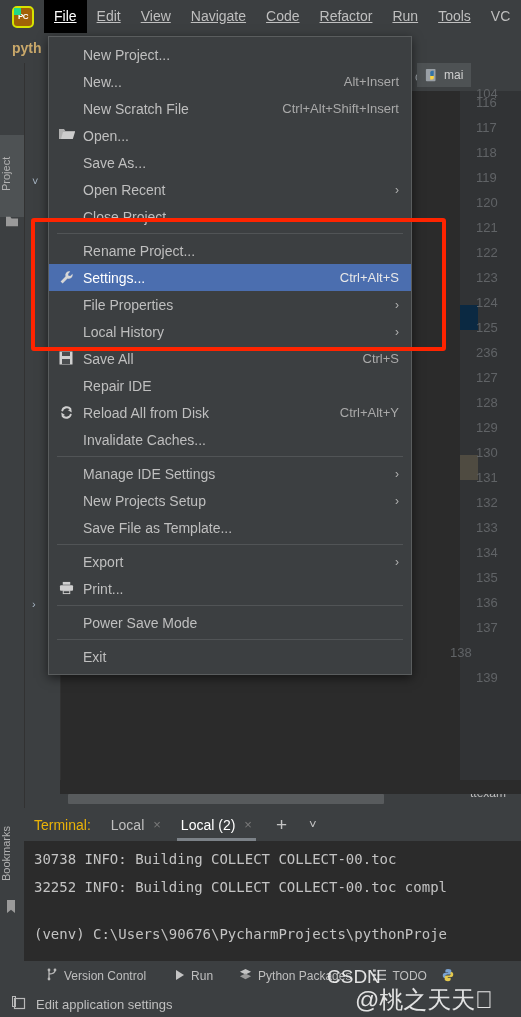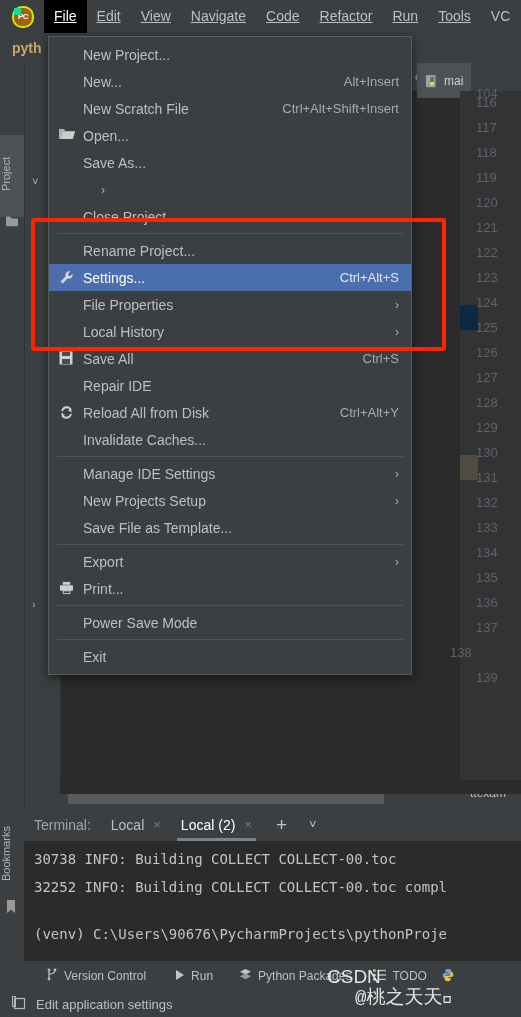--- a/index.html
+++ b/index.html
@@ -12,21 +12,21 @@
   }
   .abs{position:absolute;}
 
   
   #menubar{
     position:absolute;left:0;top:0;width:521px;height:33px;
     background:#3c3f41;display:flex;align-items:center;
   }
   #applogo{
     width:22px;height:22px;margin-left:12px;margin-right:10px;
-    background:#a16207;border:2px solid #d7e300;border-radius:10px;
+    background:#a16207;border:2px solid #d7e300;border-radius:5px;
     box-sizing:border-box;position:relative;
     display:flex;align-items:center;justify-content:center;
     font-size:8px;font-weight:bold;color:#ffffff;letter-spacing:-.5px;
   }
   #applogo:before{
     content:"";position:absolute;left:0;top:0;width:7px;height:7px;background:#21d789;
   }
   .mb-item{
     height:33px;line-height:33px;padding:0 10px;color:#bfbfbf;font-size:14px;
     cursor:default;white-space:nowrap;
@@ -81,21 +81,21 @@
     position:absolute;left:0px;top:0px;height:28px;line-height:28px;
     color:#9aa0a6;font-size:12px;white-space:nowrap;
   }
   #winbtn-min{
     position:absolute;left:370px;top:75px;width:16px;height:2px;background:#b9b9b9;
   }
   #winbtn-pin{
     position:absolute;left:348px;top:69px;font-size:12px;color:#b9b9b9;
   }
   #filetab{
-    position:absolute;left:417px;top:63px;height:35px;
+    position:absolute;left:417px;top:63px;height:24px;
     background:#4e5254;display:flex;align-items:center;padding:0 8px;white-space:nowrap;
   }
   #filetab .pyicon{
     width:14px;height:14px;margin-right:5px;position:relative;flex:none;
   }
   #filetab .tabname{color:#cfcfcf;font-size:12px;}
 
   
   #gutter{
     position:absolute;left:460px;top:91px;width:61px;height:689px;background:#313335;
@@ -143,21 +143,21 @@
     border:4px solid #ff2400;border-radius:3px;box-sizing:border-box;
     pointer-events:none;z-index:60;
   }
 
   
   #termpanel{position:absolute;left:24px;top:808px;width:497px;height:153px;background:#2b2b2b;}
   #termheader{
     position:absolute;left:24px;top:808px;width:497px;height:33px;background:#3c3f41;
     display:flex;align-items:center;
   }
-  #termheader .tlabel{margin-left:10px;color:#a3a3a3;font-size:14px;}
+  #termheader .tlabel{margin-left:10px;color:#eab308;font-size:14px;}
   .tterm-tab{
     margin-left:20px;display:flex;align-items:center;height:33px;
     color:#bfbfbf;font-size:14px;position:relative;cursor:default;
   }
   .tterm-tab .x{margin-left:9px;color:#7a7a7a;font-size:13px;}
   .tterm-tab.active{color:#ffffff;}
   .tterm-tab.active:after{
     content:"";position:absolute;left:-4px;right:-4px;bottom:0;height:3px;background:#7c8288;
   }
   #term-plus{margin-left:24px;font-size:19px;color:#c4c4c4;cursor:default;}
@@ -180,22 +180,22 @@
   }
   #statusbar .sicon{margin-left:12px;margin-right:10px;}
   #statusbar .stext{color:#bfbfbf;font-size:13px;}
 
   
   #watermark{
     position:absolute;left:327px;top:966px;color:#f0f0f0;font-size:19px;
     opacity:.92;white-space:nowrap;pointer-events:none;
   }
   #watermark2{
-    position:absolute;left:355px;top:984px;color:#f0f0f0;font-size:19px;
-    opacity:.92;white-space:nowrap;pointer-events:none;font-family:Liberation Mono, monospace;
+    position:absolute;left:355px;top:984px;color:#f0f0f0;font-size:24px;
+    opacity:.92;white-space:nowrap;pointer-events:none;
   }
 </style>
 </head>
 <body>
 
 <div id="menubar">
   <div id="applogo">
     <span>PC</span>
   </div>
   <div class="mb-item active"><u>File</u></div>
@@ -241,21 +241,21 @@
   <div class="lnum" style="top:95px;left:466px;">116</div>
   <div class="lnum" style="top:120px;left:466px;">117</div>
   <div class="lnum" style="top:145px;left:466px;">118</div>
   <div class="lnum" style="top:170px;left:466px;">119</div>
   <div class="lnum" style="top:195px;left:466px;">120</div>
   <div class="lnum" style="top:220px;left:466px;">121</div>
   <div class="lnum" style="top:245px;left:466px;">122</div>
   <div class="lnum" style="top:270px;left:466px;">123</div>
   <div class="lnum" style="top:295px;left:466px;">124</div>
   <div class="lnum" style="top:320px;left:466px;">125</div>
-  <div class="lnum" style="top:345px;left:466px;">126</div>
+  <div class="lnum" style="top:345px;left:466px;">236</div>
   <div class="lnum" style="top:370px;left:466px;">127</div>
   <div class="lnum" style="top:395px;left:466px;">128</div>
   <div class="lnum" style="top:420px;left:466px;">129</div>
   <div class="lnum" style="top:445px;left:466px;">130</div>
   <div class="lnum" style="top:470px;left:466px;">131</div>
   <div class="lnum" style="top:495px;left:466px;">132</div>
   <div class="lnum" style="top:520px;left:466px;">133</div>
   <div class="lnum" style="top:545px;left:466px;">134</div>
   <div class="lnum" style="top:570px;left:466px;">135</div>
   <div class="lnum" style="top:595px;left:466px;">136</div>
@@ -329,20 +329,21 @@
         </svg>
     </span>
     <span class="label">Open...</span>
   </div>
 
   <div class="mi">
     <span class="label">Save As...</span>
   </div>
 
   <div class="mi">
+    <span class="label">Open Recent</span>
     <span class="arrow">›</span>
   </div>
 
   <div class="mi">
     <span class="label">Close Project</span>
   </div>
 
   <div class="sep"></div>
 
   <div class="mi">

